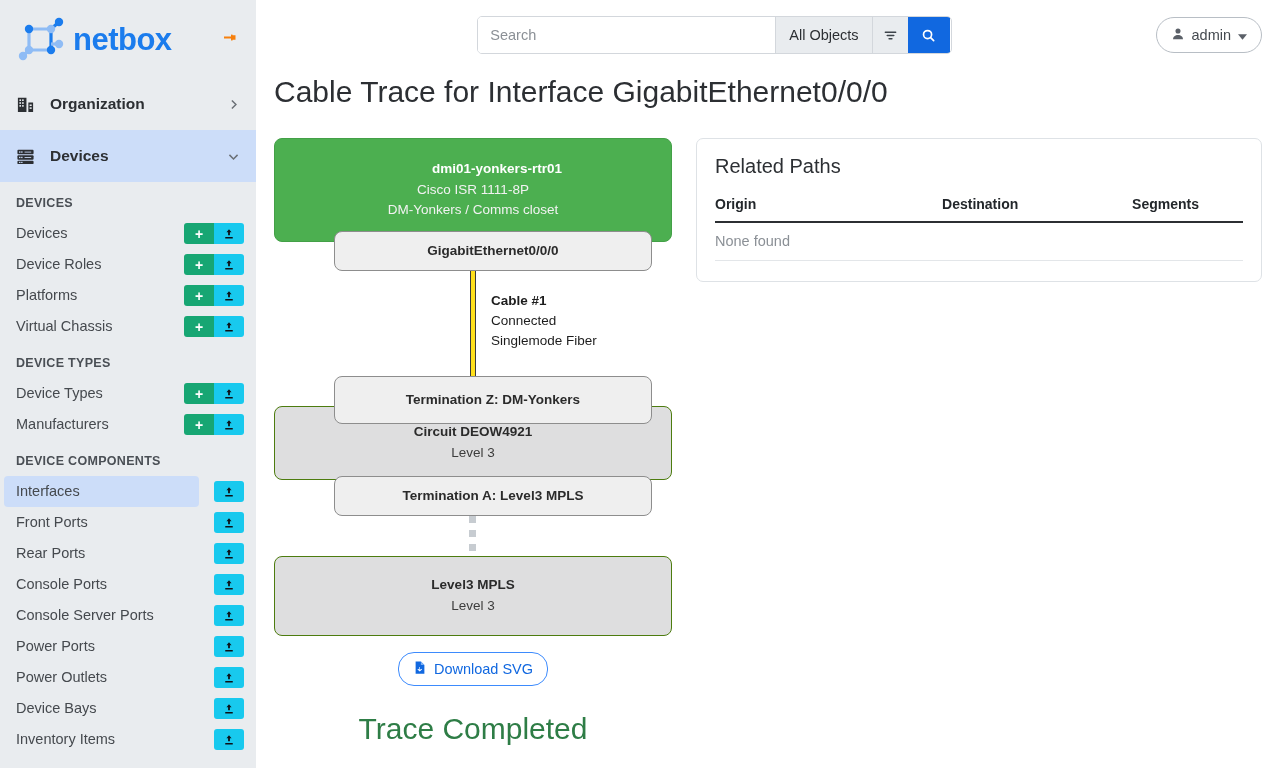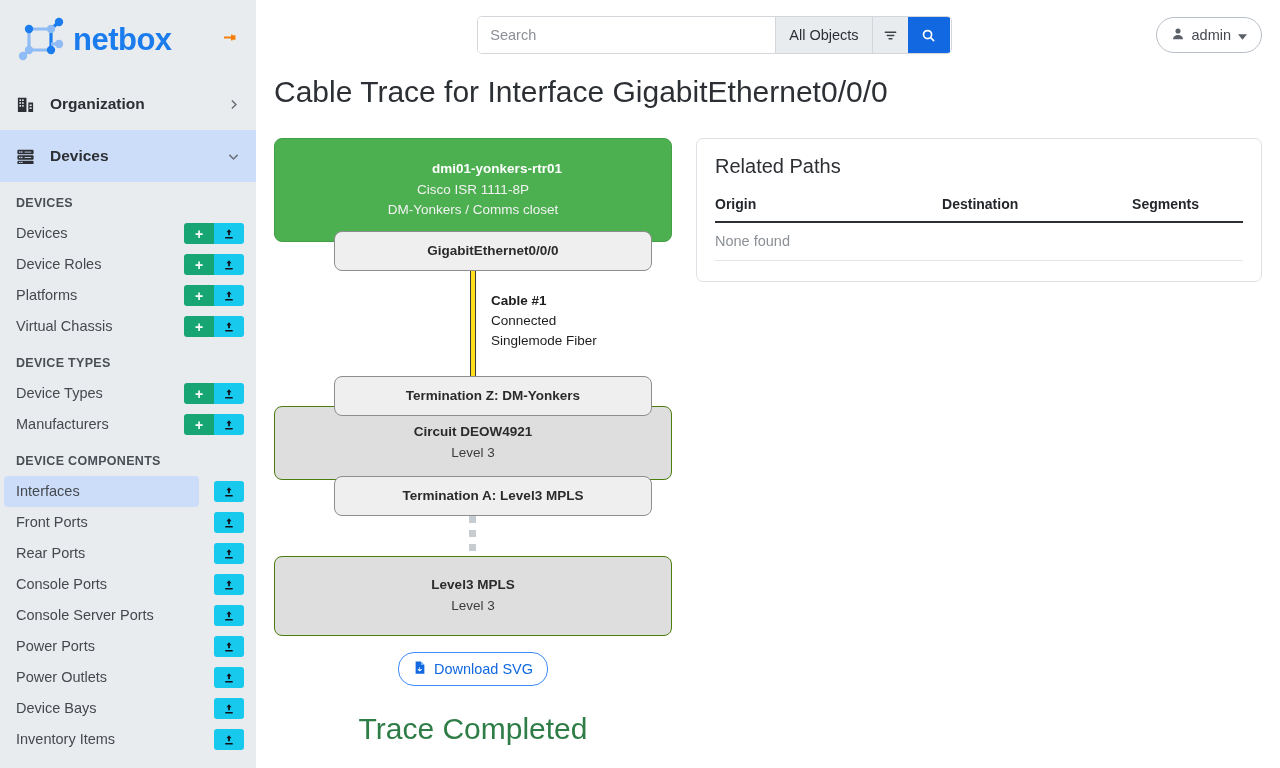--- a/index.html
+++ b/index.html
@@ -506,21 +506,21 @@
         <div class="cable-label" style="top:153px; left:217px;">
           <div class="cl-1">Cable #1</div>
           <div class="cl-2">Connected</div>
           <div class="cl-2">Singlemode Fiber</div>
         </div>
 
         <div class="node node-gray" style="top:268px; height:74px;">
           <div class="n-title-dark">Circuit DEOW4921</div>
           <div class="n-sub-dark">Level 3</div>
         </div>
-        <div class="node-term" style="top:238px; height:40px;">
+        <div class="node-term" style="top:238px; height:48px;">
           <span class="n-title-dark">Termination Z: DM-Yonkers</span>
         </div>
         <div class="node-term" style="top:338px; height:40px;">
           <span class="n-title-dark">Termination A: Level3 MPLS</span>
         </div>
 
         <div class="dash-line" style="top:378px; height:40px; left:195px;"></div>
 
         <div class="node node-gray" style="top:418px; height:80px;">
           <div class="n-title-dark">Level3 MPLS</div>

